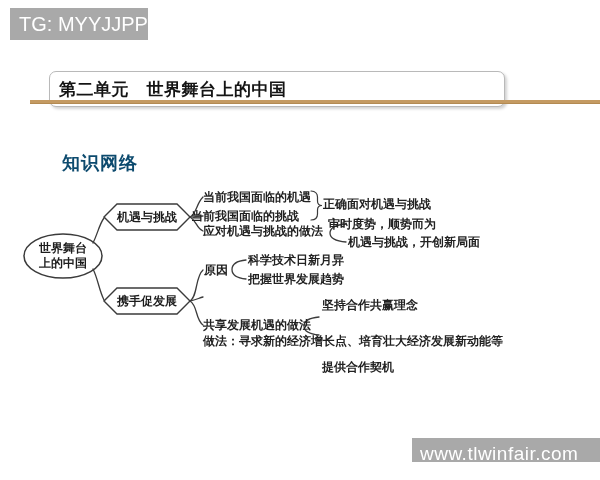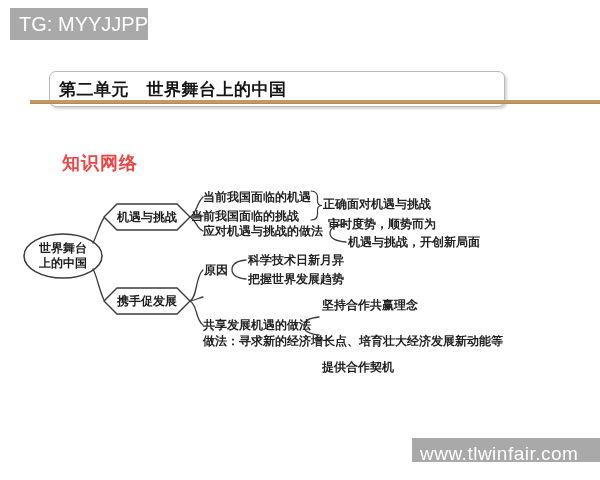--- a/index.html
+++ b/index.html
@@ -11,21 +11,20 @@
   
   .badge{
     position:absolute;background:#a9a9a9;color:#ffffff;
     font-family:"Liberation Sans", sans-serif;
     white-space:nowrap;
   }
   .badge-top{
     left:10px;top:8px;width:138px;height:32px;
     font-size:20px;line-height:32px;padding-left:9px;
     box-sizing:border-box;
-    text-align:right;
   }
   .badge-bottom{
     left:412px;top:438px;width:188px;height:24px;
     font-size:19px;line-height:31px;padding-left:8px;
     box-sizing:border-box;letter-spacing:0.5px;
   }
   
   .title-box{
     position:absolute;left:49px;top:71px;width:456px;height:36px;
     background:#ffffff;border:1px solid #b9b9b9;border-radius:7px;
@@ -37,21 +36,21 @@
     font-size:17px;font-weight:bold;color:#141414;
     white-space:nowrap;letter-spacing:0.5px;
   }
   .gold-rule{
     position:absolute;left:30px;top:100px;width:570px;height:3px;
     background:#c49a62;border-bottom:1px solid #b38a52;
   }
   
   .section-heading{
     position:absolute;left:62px;top:151px;
-    font-size:18px;font-weight:bold;color:#ef4444;
+    font-size:18px;font-weight:bold;color:#0c4a6e;
     letter-spacing:1px;white-space:nowrap;
   }
   
   .map-svg{position:absolute;left:0;top:0;width:600px;height:480px;}
   .node-label{
     position:absolute;transform:translate(-50%,-50%);
     font-family:"Liberation Serif","DejaVu Serif",serif;
     font-size:12px;font-weight:bold;color:#1c1c1c;
     white-space:nowrap;text-align:center;line-height:15px;
   }

